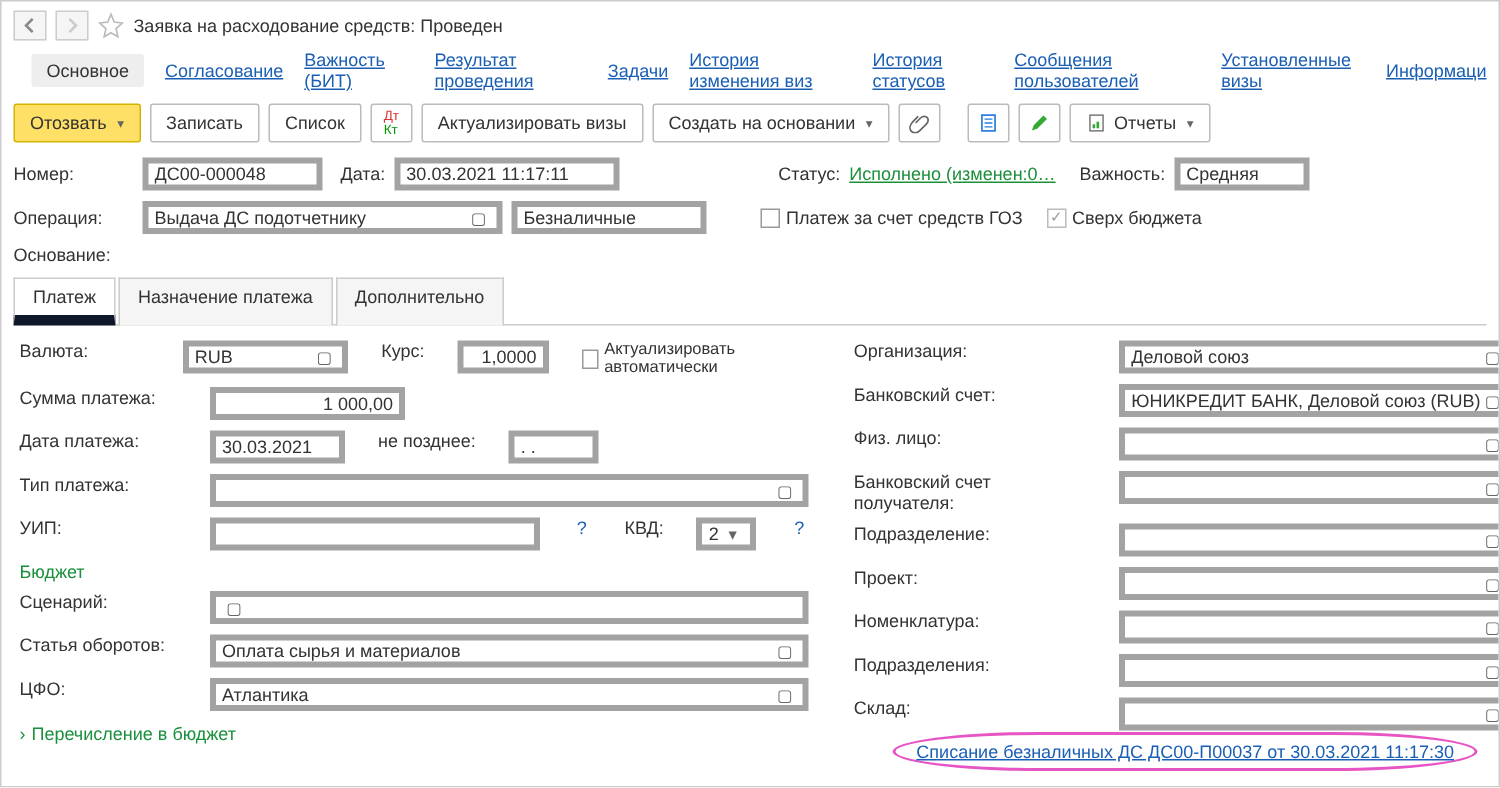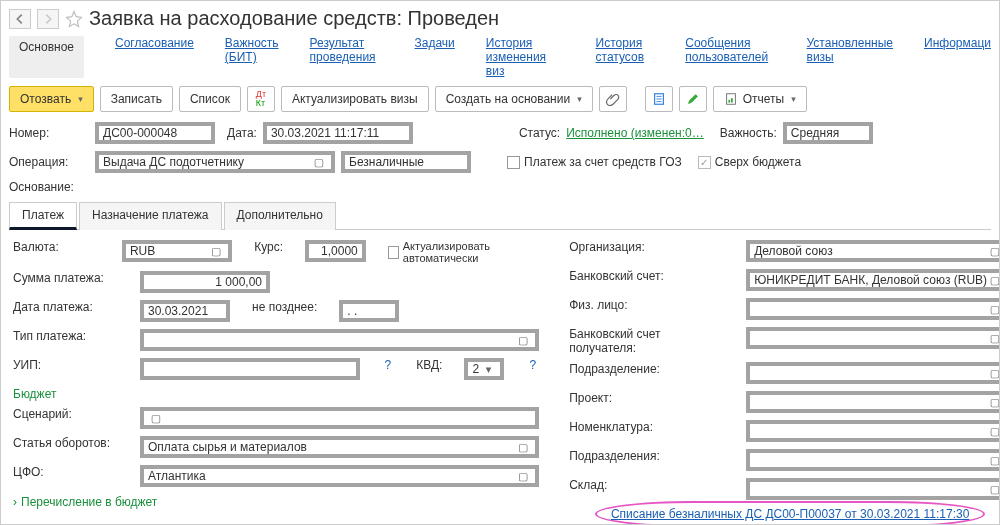--- a/index.html
+++ b/index.html
@@ -10,22 +10,22 @@
     color: #333;
     background: #fff;
   }
   .container { width: 1000px; height: 525px; border: 1px solid #ccc; padding: 6px 8px; overflow: hidden; }
   .topbar { display: flex; align-items: center; gap: 6px; margin-bottom: 4px; }
   .nav-btn {
     width: 22px; height: 20px; border: 1px solid #ccc; background: #f5f5f5;
     display: flex; align-items: center; justify-content: center; cursor: pointer;
   }
   .star-icon { width: 18px; height: 18px; color: #aaa; }
-  .title { font-size: 20px; color: #333; }
-  .link-tabs { display: flex; gap: 31px; margin: 6px 0 8px 0; font-size: 12px; }
+  .title { font-size: 12px; color: #333; }
+  .link-tabs { display: flex; gap: 14px; margin: 6px 0 8px 12px; font-size: 12px; align-items: center; }
   .link-tabs .main-tab {
     background: #eee; padding: 4px 10px; border-radius: 2px; color: #333;
   }
   .link-tabs a { color: #1a5fb4; text-decoration: underline; cursor: pointer; }
   .toolbar { display: flex; gap: 6px; align-items: center; margin-bottom: 10px; }
   .btn {
     border: 1px solid #bbb; background: #fff; padding: 4px 10px; height: 26px;
     display: flex; align-items: center; gap: 5px; cursor: pointer; border-radius: 2px;
     font-size: 12px;
   }
@@ -43,21 +43,21 @@
   .open-btn { width: 16px; text-align: center; color: #666; cursor: pointer; font-size: 11px; }
   .status-link { color: #1a8f3c; text-decoration: underline; cursor: pointer; }
   .checkbox { display: inline-flex; align-items: center; gap: 4px; }
   .checkbox .box { width: 13px; height: 13px; border: 1px solid #999; display: inline-flex; align-items: center; justify-content: center; font-size: 10px; }
   .checkbox.gray .box { border-color: #bbb; color: #999; }
   .tabs { display: flex; border-bottom: 1px solid #ccc; margin-top: 4px; }
   .tab {
     padding: 5px 12px; border: 1px solid #ccc; border-bottom: none;
     background: #f5f5f5; margin-right: 2px; cursor: pointer; position: relative; top: 1px;
   }
-  .tab.active { background: #fff; border-bottom: 3px solid #0f172a; }
+  .tab.active { background: #fff; border-bottom: 7px solid #0f172a; }
   .tab-body { display: flex; gap: 30px; padding: 10px 4px 0 4px; }
   .col { flex: 1; }
   .field-row { display: flex; align-items: flex-start; gap: 22px; margin-bottom: 7px; }
   .field-label { width: 105px; }
   .budget-header { color: #1a8f3c; margin: 6px 0; }
   .expand-link { color: #1a8f3c; cursor: pointer; display: flex; align-items: center; gap: 4px; margin-top: 8px; }
   .help-q { color: #1a5fb4; cursor: pointer; padding: 0 3px; }
   .bottom-link {
     color: #1a5fb4; text-decoration: underline; cursor: pointer;
     display: inline-block; margin-top: 18px;

